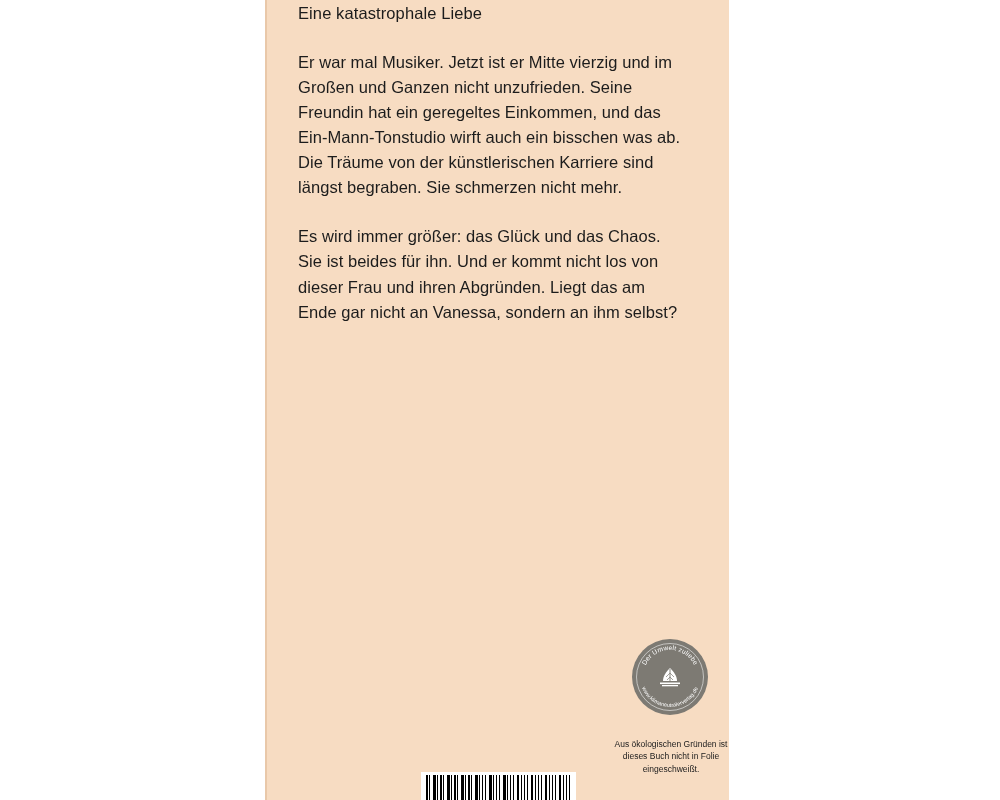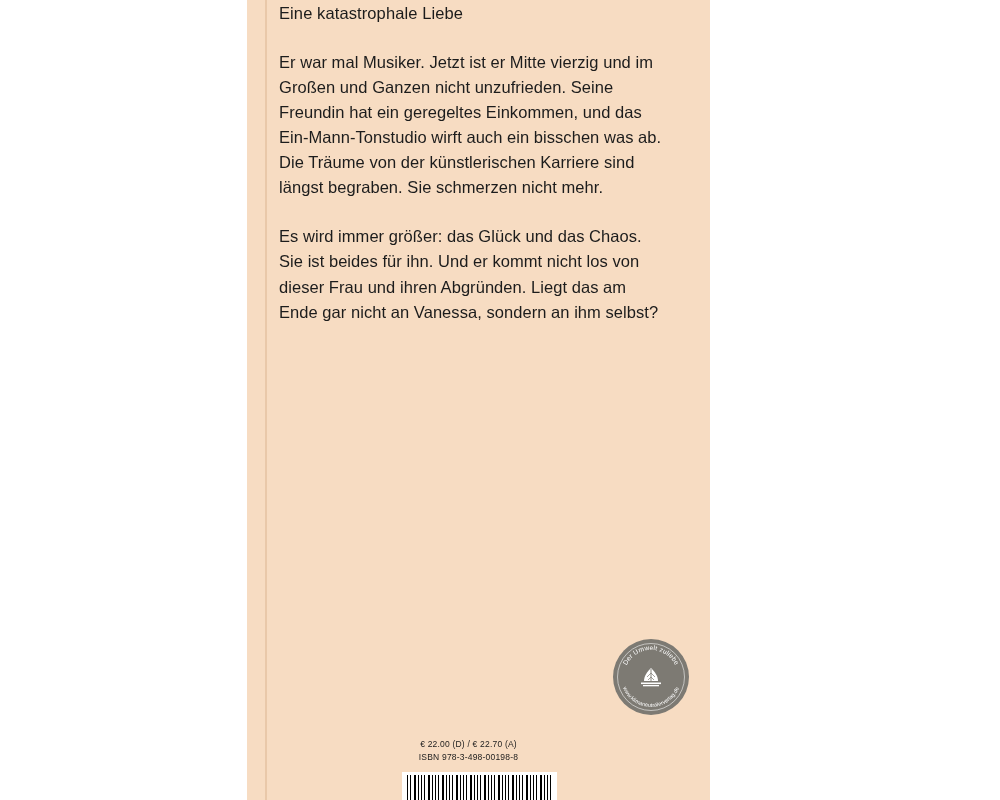--- a/index.html
+++ b/index.html
@@ -14,21 +14,21 @@
     font-family: "Liberation Sans", sans-serif;
   }
   .page {
     position: relative;
     width: 1000px;
     height: 800px;
     background: #ffffff;
   }
   .book-back {
     position: absolute;
-    left: 247px;
+    left: 266px;
     top: 0;
     width: 463px;
     height: 800px;
     background: #f7dcc2;
     overflow: hidden;
   }
   .spine-edge {
     position: absolute;
     left: 265px;
     top: 0;
@@ -176,23 +176,20 @@
       </svg>
       <svg class="leafmark" viewBox="0 0 28 24">
         <path d="M14 2 C10 6, 7 10, 7 15 L21 15 C21 10, 18 6, 14 2 Z" fill="#ffffff"></path>
         <path d="M14 3 L14 15" stroke="#7d7a73" stroke-width="0.9"></path>
         <path d="M14 7 L10 11 M14 7 L18 11 M14 11 L11 14 M14 11 L17 14" stroke="#7d7a73" stroke-width="0.7"></path>
         <rect x="4" y="16.5" width="20" height="1.6" fill="#ffffff"></rect>
         <rect x="6" y="19" width="16" height="1.3" fill="#ffffff"></rect>
       </svg>
     </div>
 
+    <div class="eco-note">Aus ökologischen Gründen ist dieses Buch nicht in Folie eingeschweißt.</div>
 
-    <div class="footer-block">
-      <div class="price-line">€ 22.00 (D) / € 22.70 (A)</div>
-      <div class="isbn-line">ISBN 978-3-498-00198-8</div>
-    </div>
 
     <div class="barcode-bg"></div>
     <div class="barcode"></div>
   </div>
   <div class="spine-edge"></div>
 </div>
 
 </body></html>

